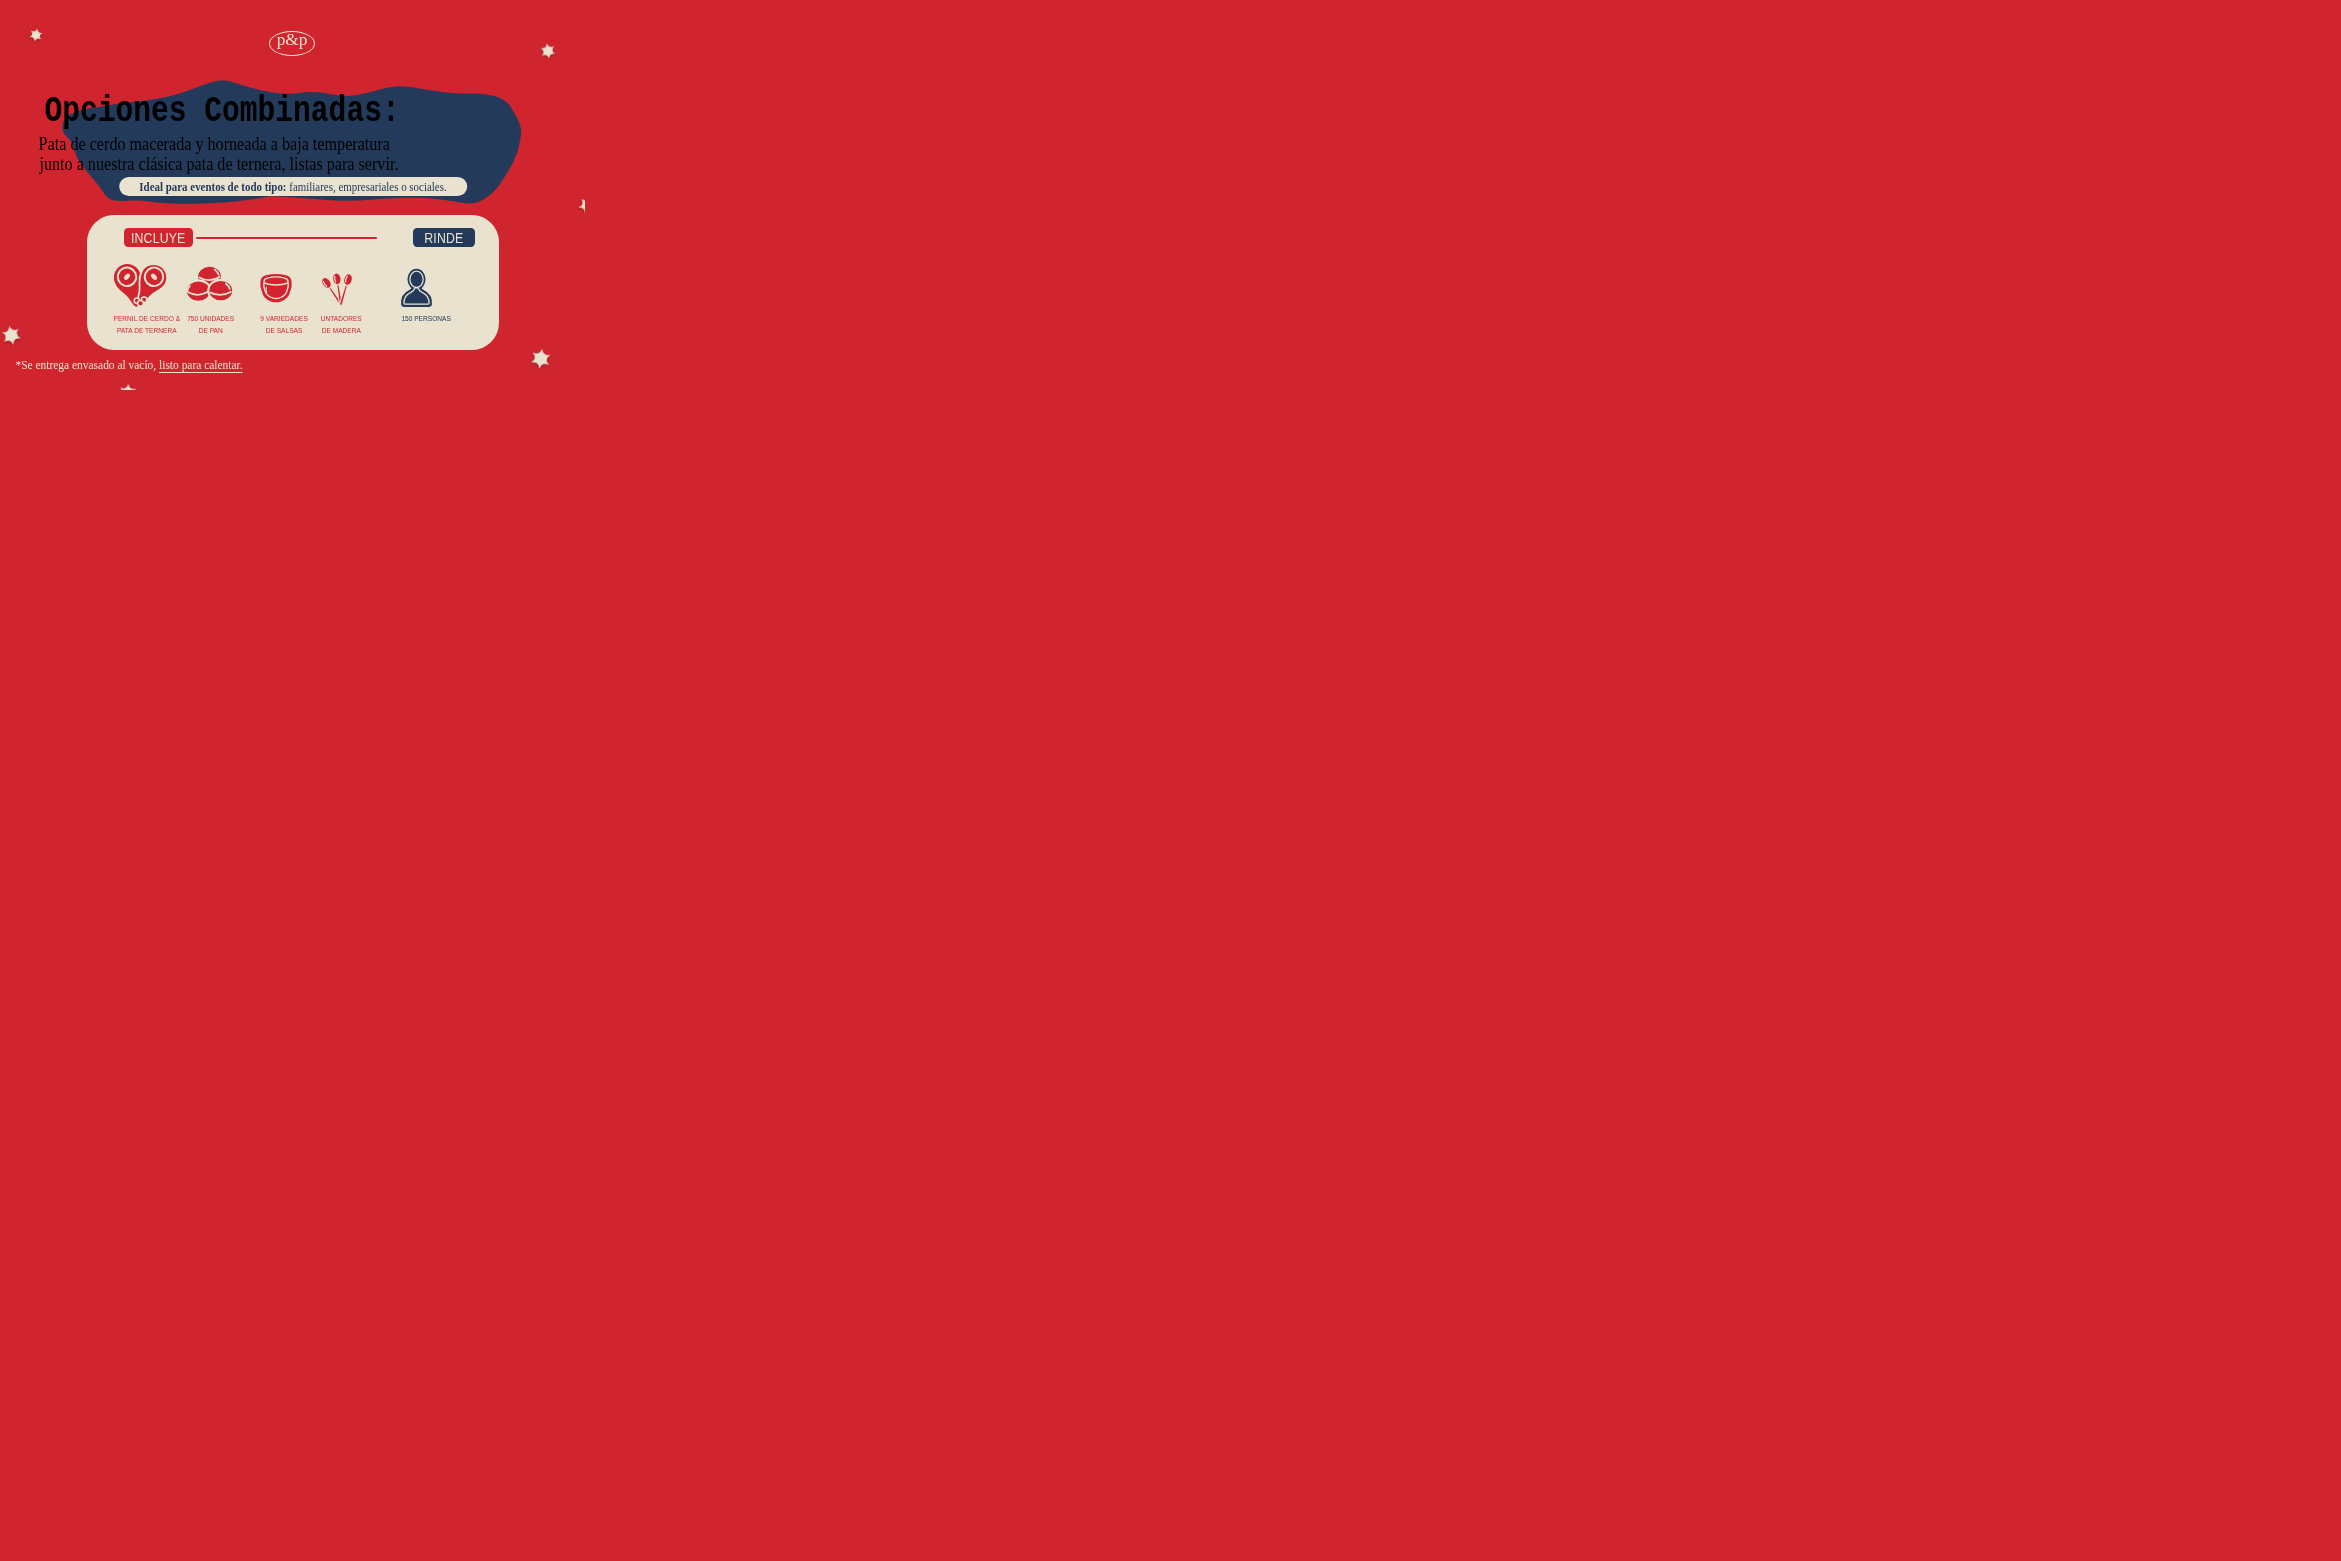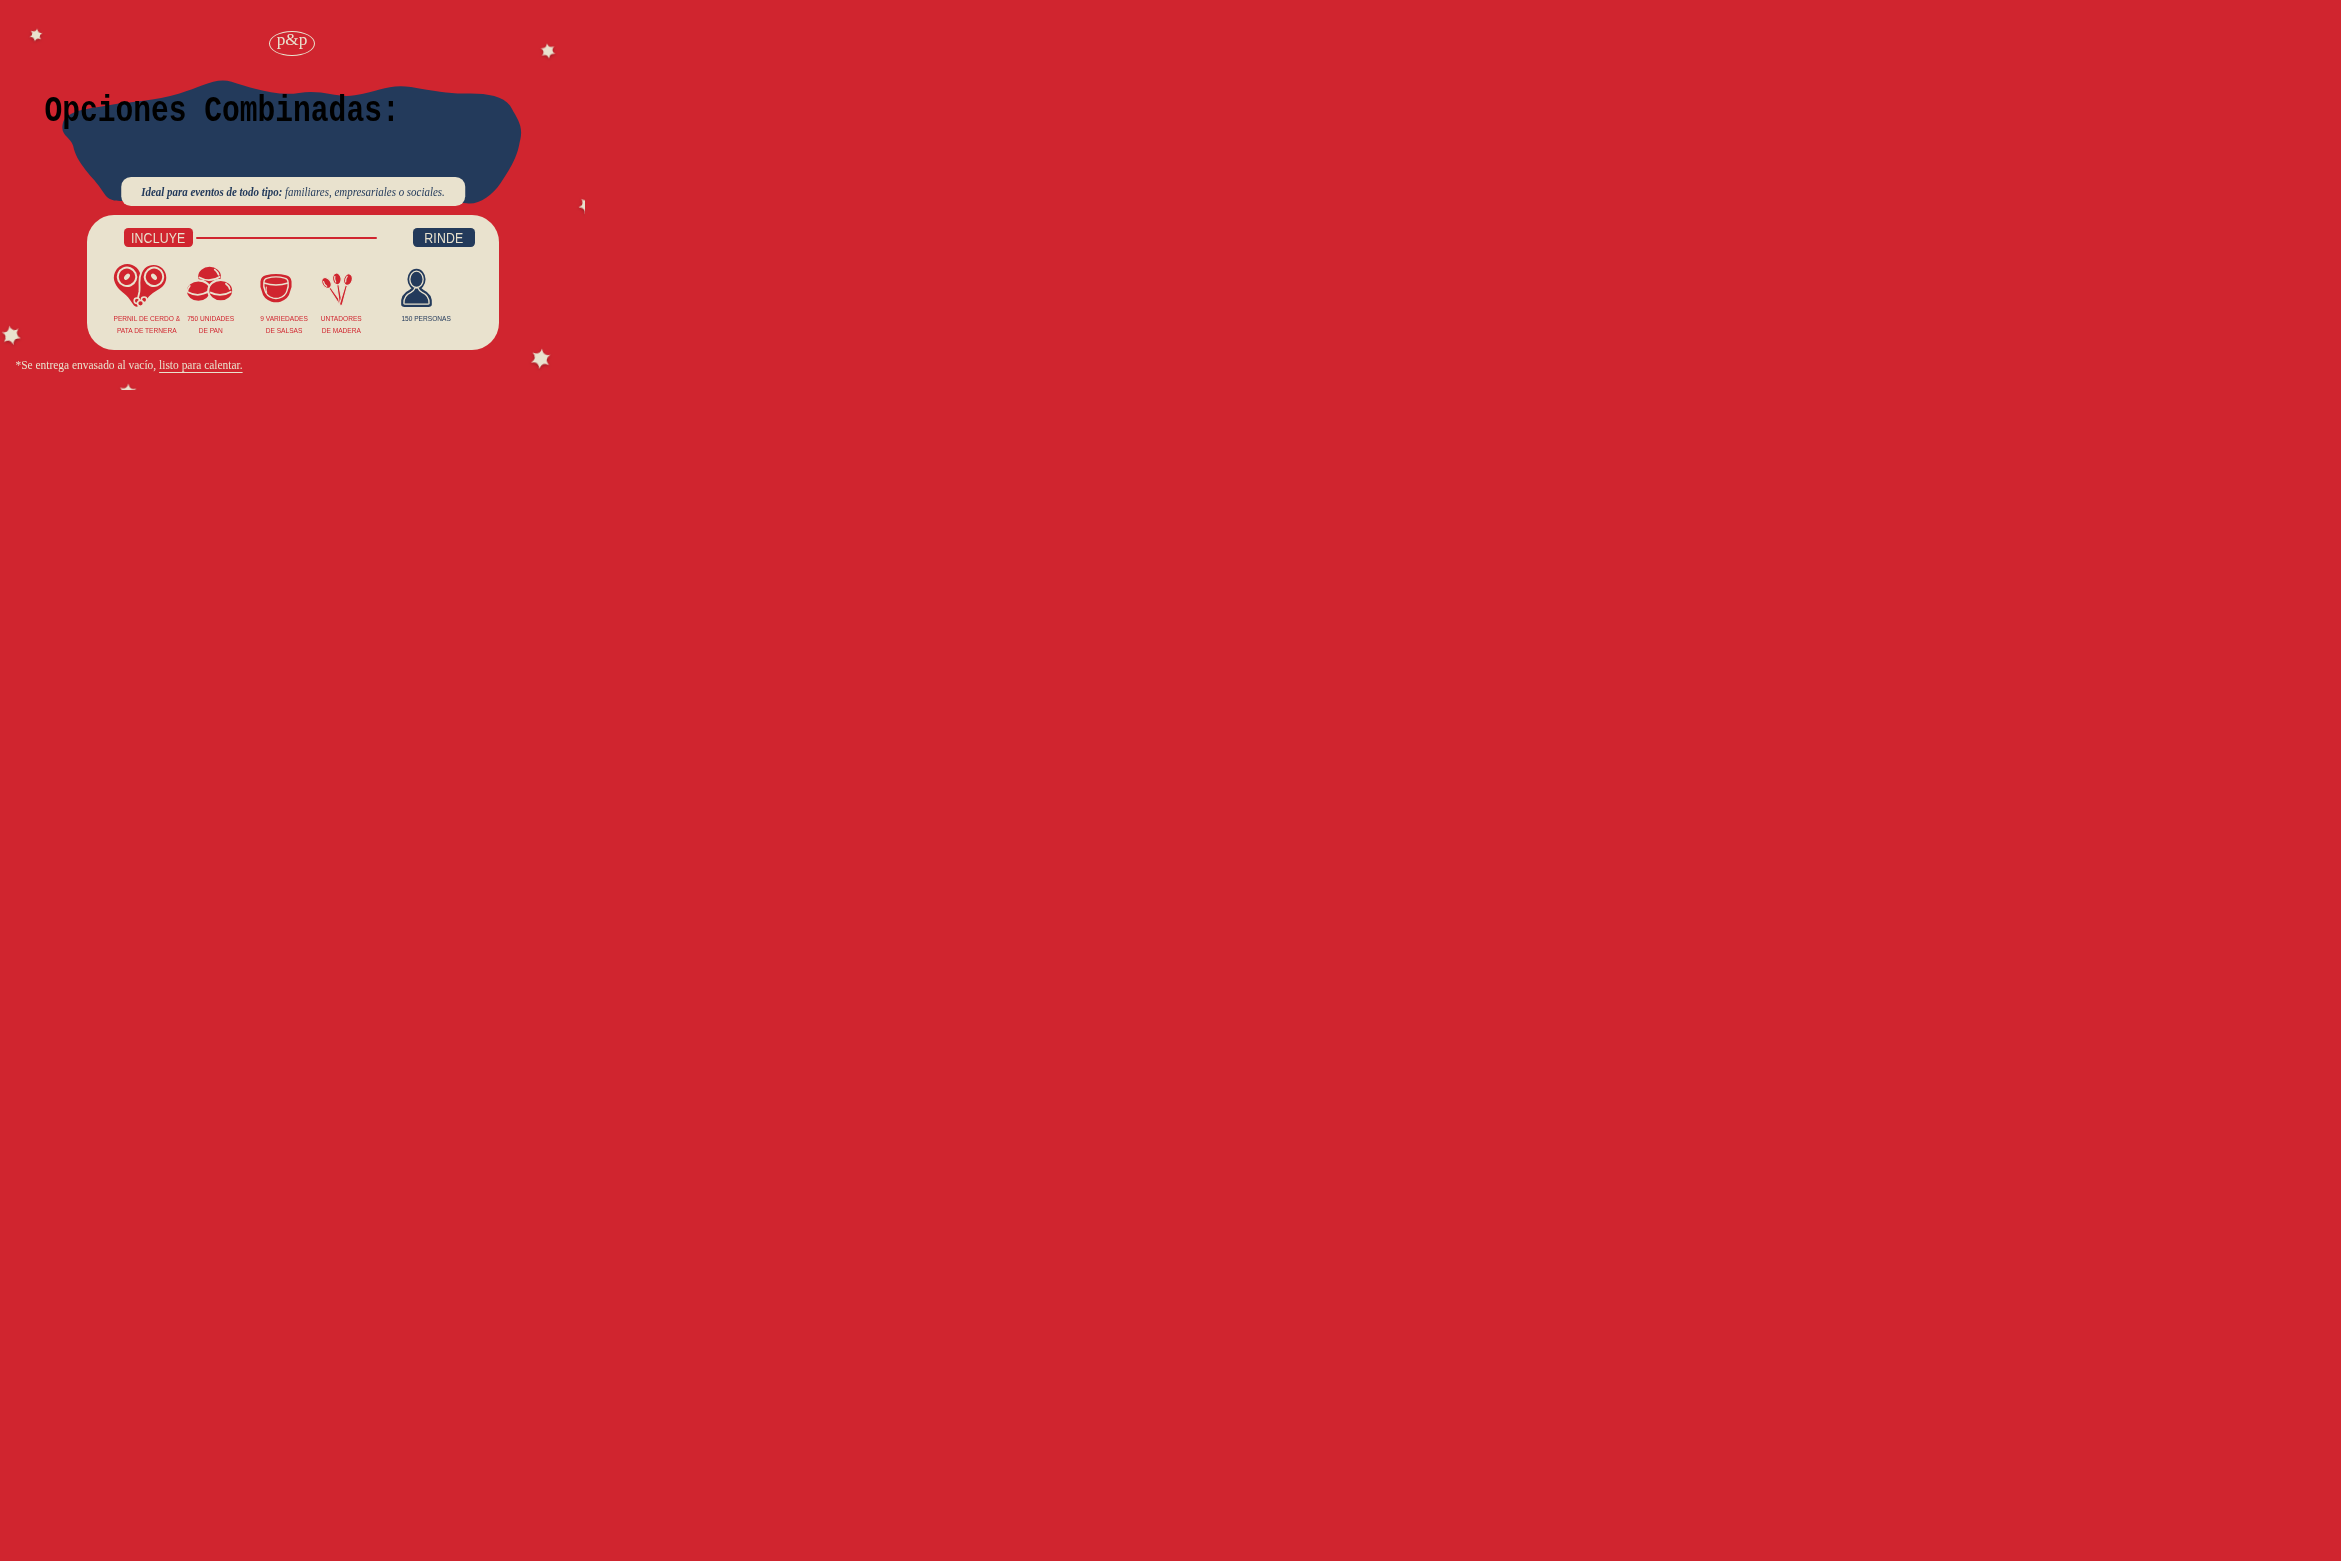--- a/index.html
+++ b/index.html
@@ -15,22 +15,22 @@
   .logo span{color:#E9E2CE;font-size:17.3px;line-height:1;display:inline-block;
              transform:translateY(-1.4px);}
   
   .blob{position:absolute;left:60px;top:79px;width:463px;height:129px;}
   .hero-title{position:absolute;left:0;top:93px;width:585px;font-size:37px;font-weight:700;
               line-height:37px;white-space:nowrap;font-family:Liberation Mono, monospace;}
   .hero-title span{display:inline-block;transform:scaleX(.80);transform-origin:center;}
   .hero-sub{position:absolute;left:0;top:133px;width:585px;font-size:19.7px;line-height:20px;}
   .hero-sub span{display:inline-block;transform:scaleX(.82);transform-origin:center;white-space:nowrap;}
   .pill{position:absolute;left:293px;top:177px;transform:translateX(-50%);
-        background:#E9E2CE;height:29px;border-radius:9.8px;padding:0 12px;
-        display:flex;align-items:center;white-space:nowrap;font-style:italic;}
+        background:#E9E2CE;height:19px;border-radius:9.8px;padding:0 12px;
+        display:flex;align-items:center;white-space:nowrap;}
   .pill .inner{display:inline-block;transform:scaleX(.95);transform-origin:center;
         color:#233A5B;font-size:11.5px;}
   .pill b{font-weight:700;}
   
   .card{position:absolute;left:87px;top:215px;width:412px;height:135px;background:#E9E2CE;
         border-radius:27px;}
   .badge{position:absolute;height:19.7px;border-radius:4.2px;display:flex;align-items:center;
          justify-content:center;color:#E9E2CE;font-family:"Liberation Sans",sans-serif;
          font-size:15px;line-height:1;}
   .badge span{display:inline-block;transform:scaleX(.82);transform-origin:center;letter-spacing:0.2px;}
@@ -96,20 +96,24 @@
   <svg class="blob" viewBox="0 0 988 276" preserveAspectRatio="none">
     <path fill="#233A5B" d="M6,95 C14,66 60,64 110,55 C152,48 202,47 255,31 C302,17 332,-4 366,6
       C402,17 462,38 510,30 C562,22 592,42 629,35 C682,26 702,10 749,17 C802,26 832,32 868,31
       C912,30 952,37 964,63 C977,87 990,102 981,135 C975,172 957,197 940,223 C922,250 892,270 868,266
       C822,260 782,248 669,258 C562,268 482,244 430,254 C372,266 252,272 191,262 C142,254 112,272 95,246
       C77,218 70,214 55,195 C40,176 32,162 28,143 C22,122 0,122 6,95 Z"></path>
   </svg>
 
   <div class="hero-title">
     <span>Opciones Combinadas:</span>
+  </div>
+  <div class="hero-sub">
+    <span>Pata de cerdo macerada y horneada a baja temperatura</span><br>
+    <span>junto a nuestra clásica pata de ternera, listas para servir.</span>
   </div>
   <div class="pill">
     <span class="inner"><b>Ideal para eventos de todo tipo:</b><span> familiares, empresariales o sociales.</span></span>
   </div>
 
   <div class="card">
     <div class="badge red">
       <span>INCLUYE</span>
     </div>
     <div class="rule"></div>

